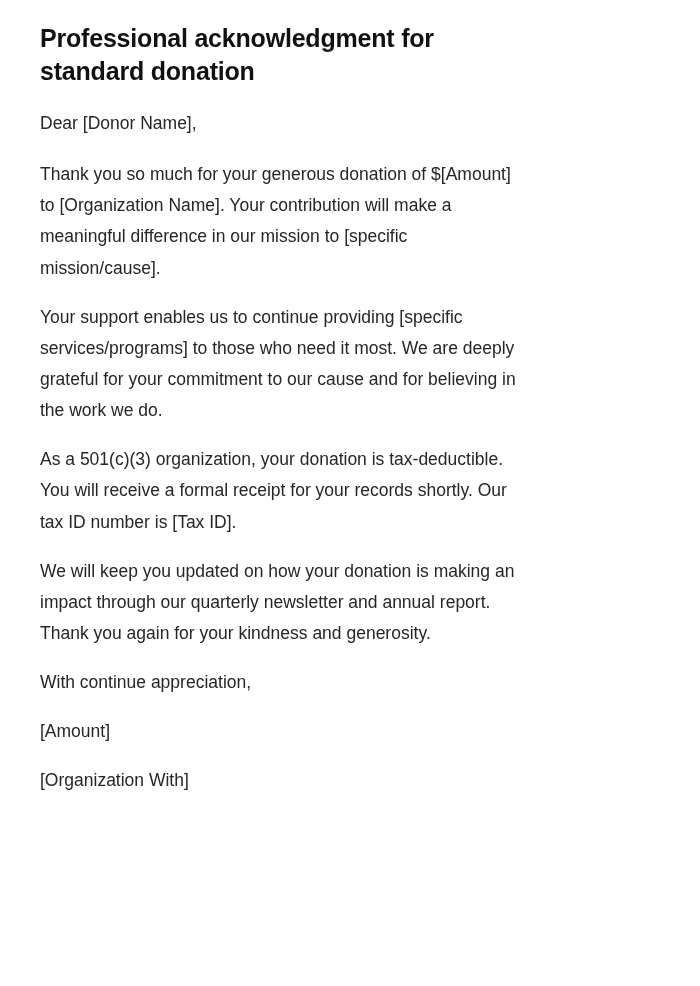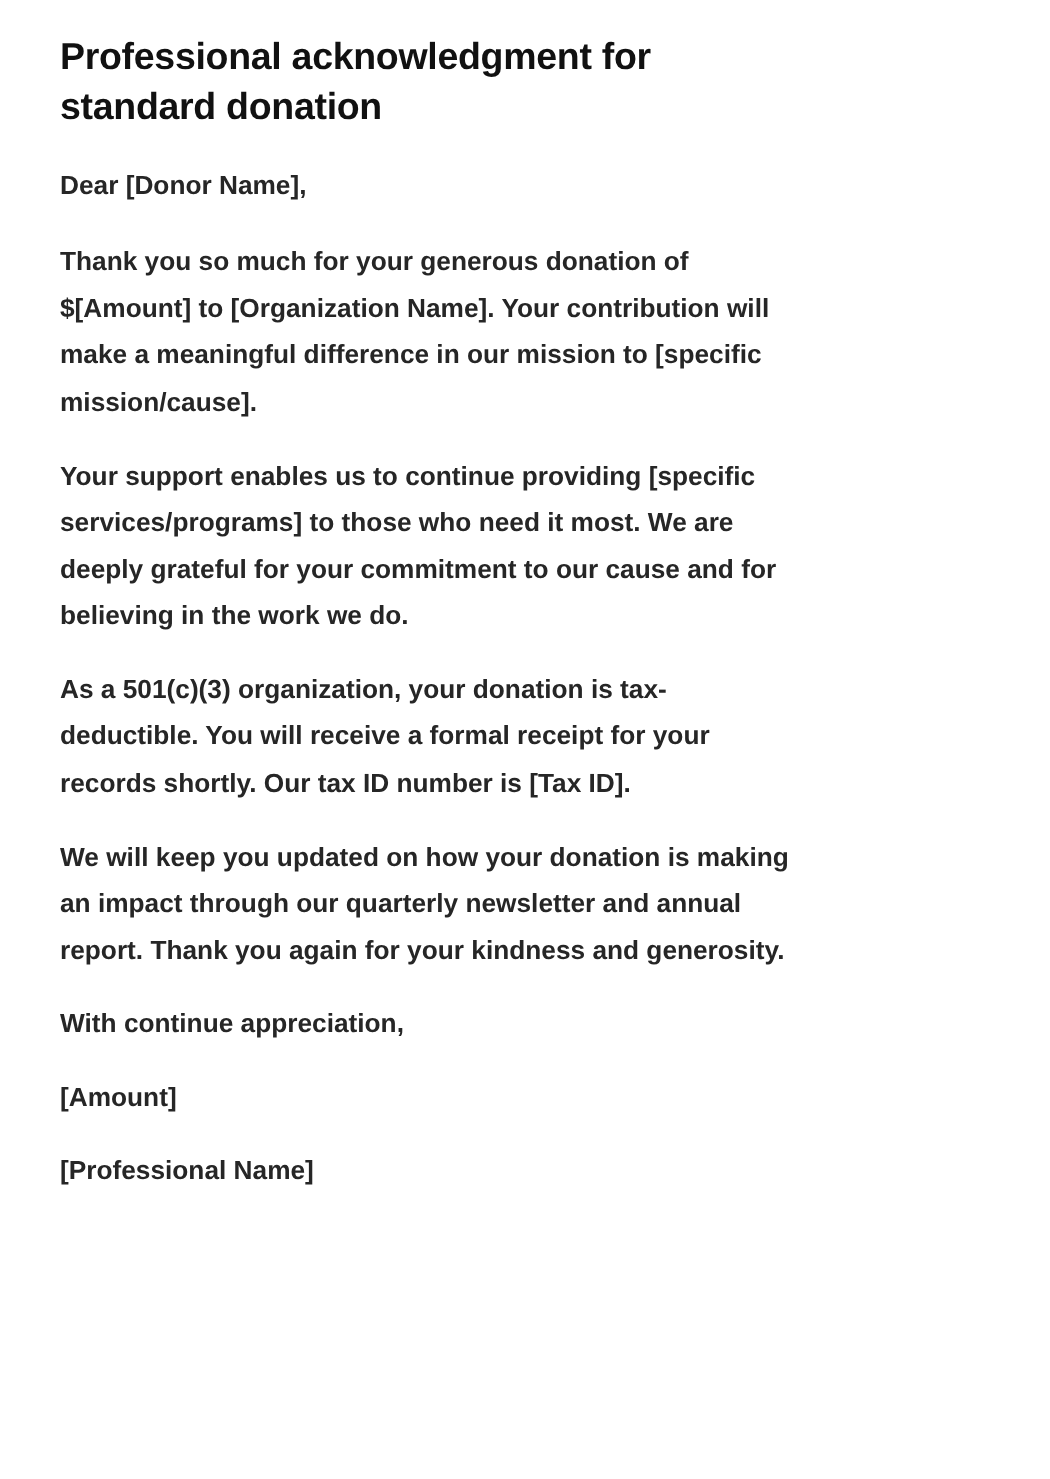--- a/index.html
+++ b/index.html
@@ -29,21 +29,21 @@
     letter-spacing: -0.2px;
     margin: 0 0 20px 0;
     max-width: 560px;
   }
   .para {
     font-size: 17.5px;
     line-height: 1.78;
     color: #262626;
     margin: 0 0 18px 0;
     max-width: 600px;
-    font-weight: 700;
+    font-weight: 400;
   }
   .para.salutation {
     margin-bottom: 20px;
   }
   .signature-block .para {
     margin-bottom: 18px;
   }
 </style>
 </head>
 <body>
@@ -59,16 +59,16 @@
   <p class="para">Your support enables us to continue providing [specific services/programs] to those who need it most. We are deeply grateful for your commitment to our cause and for believing in the work we do.</p>
 
   <p class="para">As a 501(c)(3) organization, your donation is tax-deductible. You will receive a formal receipt for your records shortly. Our tax ID number is [Tax ID].</p>
 
   <p class="para">We will keep you updated on how your donation is making an impact through our quarterly newsletter and annual report. Thank you again for your kindness and generosity.</p>
 
   <p class="para">With continue appreciation,</p>
 
   <div class="signature-block">
     <p class="para">[Amount]</p>
-    <p class="para">[Professional Name]</p>
+    <p class="para">[Organization With]</p>
   </div>
 
 </div>
 
 </body></html>

